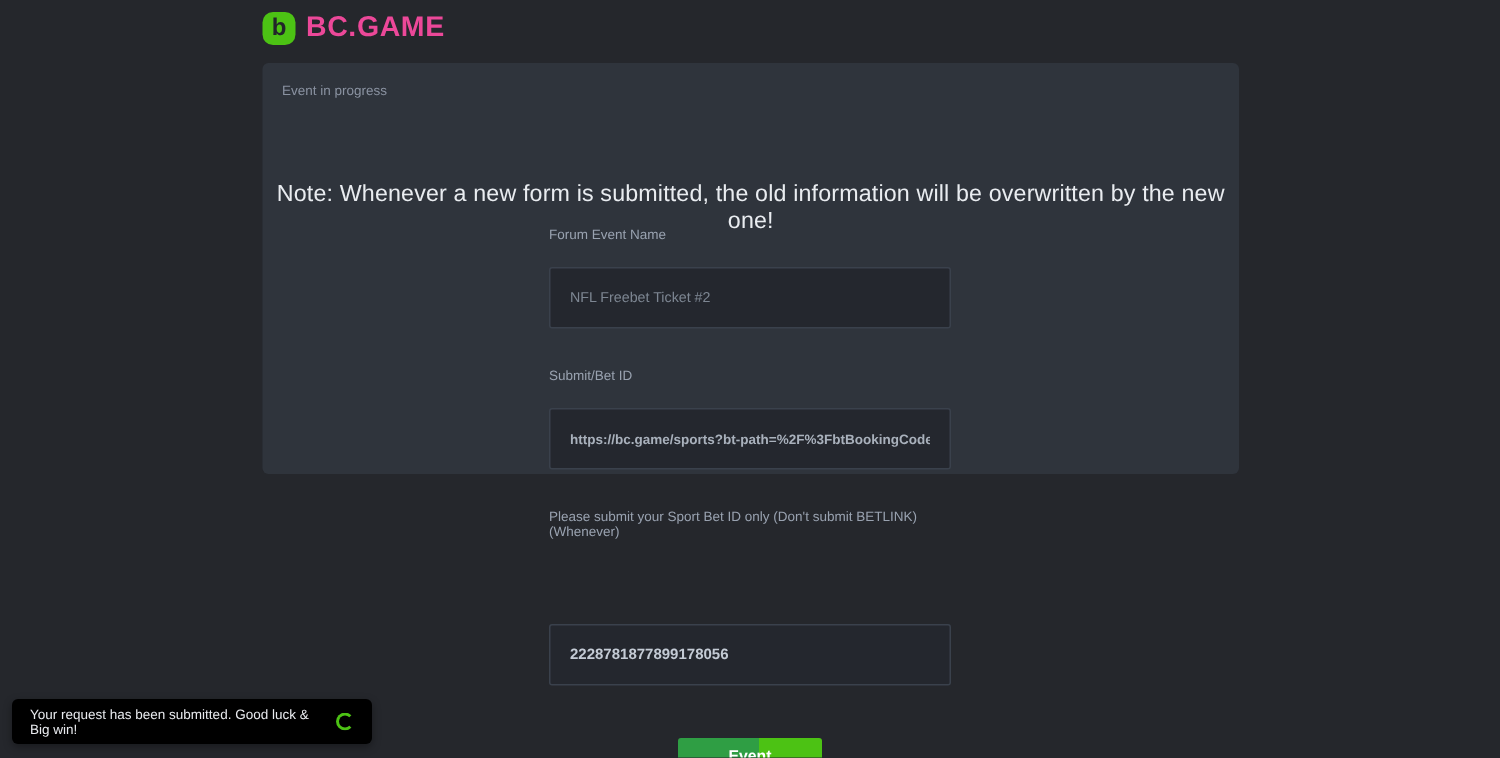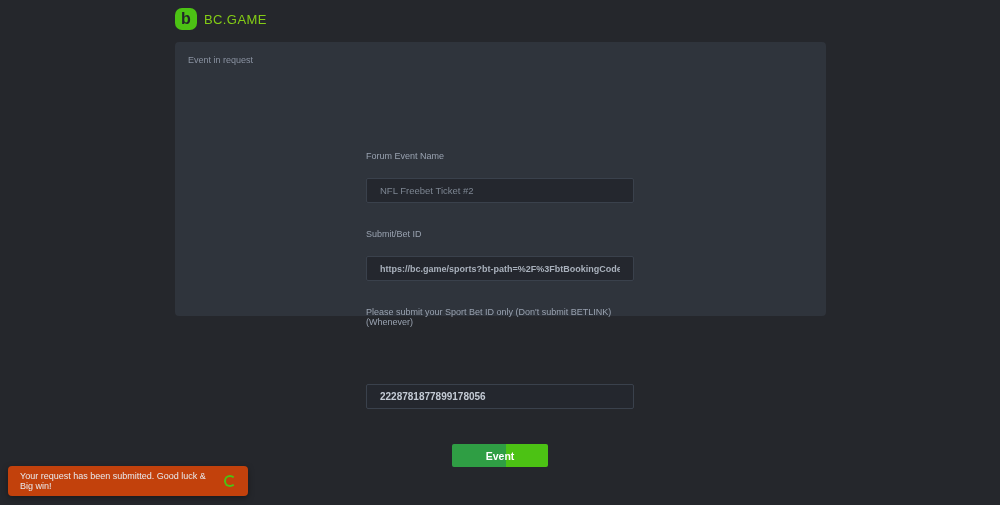--- a/index.html
+++ b/index.html
@@ -27,21 +27,21 @@
     position:absolute;left:175px;top:8px;
     display:flex;align-items:center;gap:7px;
   }
   .logo{
     width:22px;height:22px;border-radius:7px;
     background:var(--accent-green);
     display:flex;align-items:center;justify-content:center;
     color:#22252a;font-weight:900;font-size:16px;line-height:1;
   }
   .brand-name{
-    color:#84cc16;font-size:13px;font-weight:400;letter-spacing:.4px;
+    color:#ec4899;font-size:19px;font-weight:700;letter-spacing:.4px;
   }
   
   .card{
     position:absolute;left:175px;top:42px;width:651px;height:274px;
     background:var(--card-bg);border-radius:4px;
   }
   .status{
     position:absolute;left:13px;top:13px;
     font-size:9px;color:#8a92a1;
   }
@@ -52,41 +52,41 @@
   }
   
   .form-col{
     position:absolute;left:191px;top:109px;width:268px;
     display:flex;flex-direction:column;gap:12px;
   }
   .field-label{
     font-size:9px;color:var(--muted-text);margin-bottom:5px;
   }
   .text-input{
-    width:268px;height:25px;border-radius:2px;
+    width:268px;height:41px;border-radius:2px;
     background:var(--input-bg);border:1px solid var(--input-border);
     color:#7d8692;font-size:9.5px;padding:0 13px;outline:none;
     font-family:"Liberation Sans", sans-serif;
     margin-bottom:14px;
   }
   .text-input.bright{color:#a9b1bc;font-weight:700;font-size:9px;}
   .text-input.brightest{color:#c4cbd5;font-weight:700;font-size:10px;margin-top:40px;}
   .submit-btn{
     margin:9px auto 0 auto;display:block;
     width:96px;height:23px;border:none;border-radius:2px;
     background:linear-gradient(90deg,
       var(--accent-green-dark) 0%, var(--accent-green-dark) 56%,
       var(--accent-green) 56%, var(--accent-green) 100%);
     color:#ffffff;font-size:10.5px;font-weight:700;
     font-family:"Liberation Sans", sans-serif;cursor:pointer;
   }
   
   .toast{
     position:absolute;left:8px;top:466px;width:240px;height:30px;
-    background:#c2410c;border-radius:4px;
+    background:#000000;border-radius:4px;
     box-shadow:0 2px 6px rgba(0,0,0,.35);
     display:flex;align-items:center;justify-content:space-between;
     padding:0 12px;
   }
   .toast-text{color:#e8eaee;font-size:9px;}
   .spinner{
     width:12px;height:12px;border-radius:50%;
     border:2.5px solid var(--accent-green);
     border-right-color:transparent;
     flex:0 0 auto;margin-left:8px;
@@ -96,21 +96,22 @@
 <body>
 
 <div class="header">
   <div class="brand">
     <div class="logo">b</div>
     <div class="brand-name">BC.GAME</div>
   </div>
 </div>
 
 <div class="card">
-  <div class="status">Event in request</div>
+  <div class="status">Event in progress</div>
+  <div class="note">Note: Whenever a new form is submitted, the old information will be overwritten by the new one!</div>
 
   <div class="form-col">
     <div class="field-label">Forum Event Name</div>
     <input class="text-input" type="text" value="NFL Freebet Ticket #2" style="">
 
     <div class="field-label">Submit/Bet ID</div>
     <input class="text-input bright" type="text" value="https://bc.game/sports?bt-path=%2F%3FbtBookingCode%3D1FB2B19" style="">
 
     <div class="field-label">Please submit your Sport Bet ID only (Don't submit BETLINK)(Whenever)</div>
     <input class="text-input brightest" type="text" value="2228781877899178056" style="">

